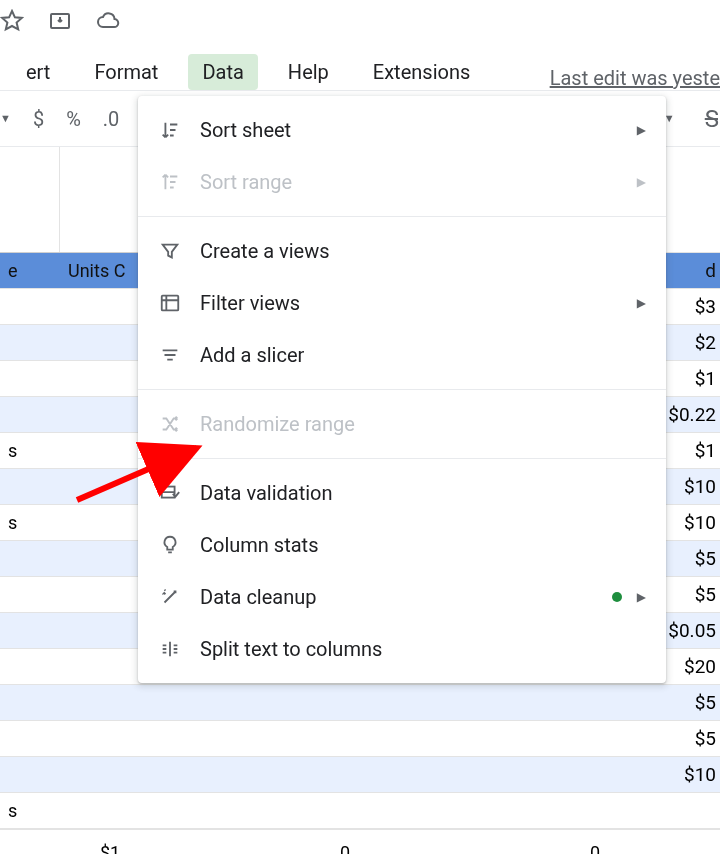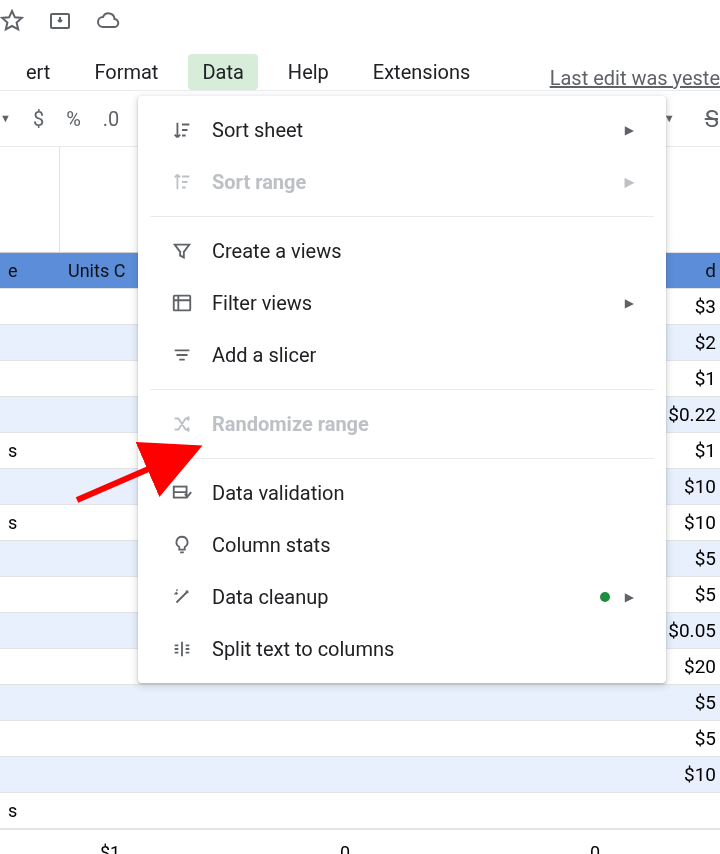--- a/index.html
+++ b/index.html
@@ -102,33 +102,33 @@
 .lastcol .vcell.header { background: #5b8dd9; color: #111; }
 .menu {
   position: absolute;
   top: 96px;
   left: 138px;
   width: 528px;
   background: #fff;
   border-radius: 4px;
   box-shadow: 0 2px 6px 2px rgba(60,64,67,.15), 0 1px 2px rgba(60,64,67,.3);
   z-index: 50;
-  padding: 8px 12px;
+  padding: 8px 0;
 }
 .menu .item {
   display: flex;
   align-items: center;
   height: 52px;
   padding: 0 20px;
   font-size: 20px;
   color: #202124;
   cursor: pointer;
   position: relative;
 }
-.menu .item.disabled { color: #bdc1c6; cursor: default; font-weight: bold; }
+.menu .item.disabled { color: #bdc1c6; cursor: default; }
 .menu .item .ic { width: 24px; margin-right: 18px; display:flex; align-items:center; justify-content:center; }
 .menu .item .ic svg { width: 22px; height: 22px; }
 .menu .item .arrow { position: absolute; right: 20px; font-size: 12px; color: #5f6368; }
 .menu .item .dot { position: absolute; right: 44px; width: 10px; height: 10px; border-radius: 50%; background: #1e8e3e; }
 .menu .sep { height: 1px; background: #e8eaed; margin: 8px 0; }
 .annot-arrow {
   position: absolute;
   z-index: 60;
   pointer-events: none;
 }

